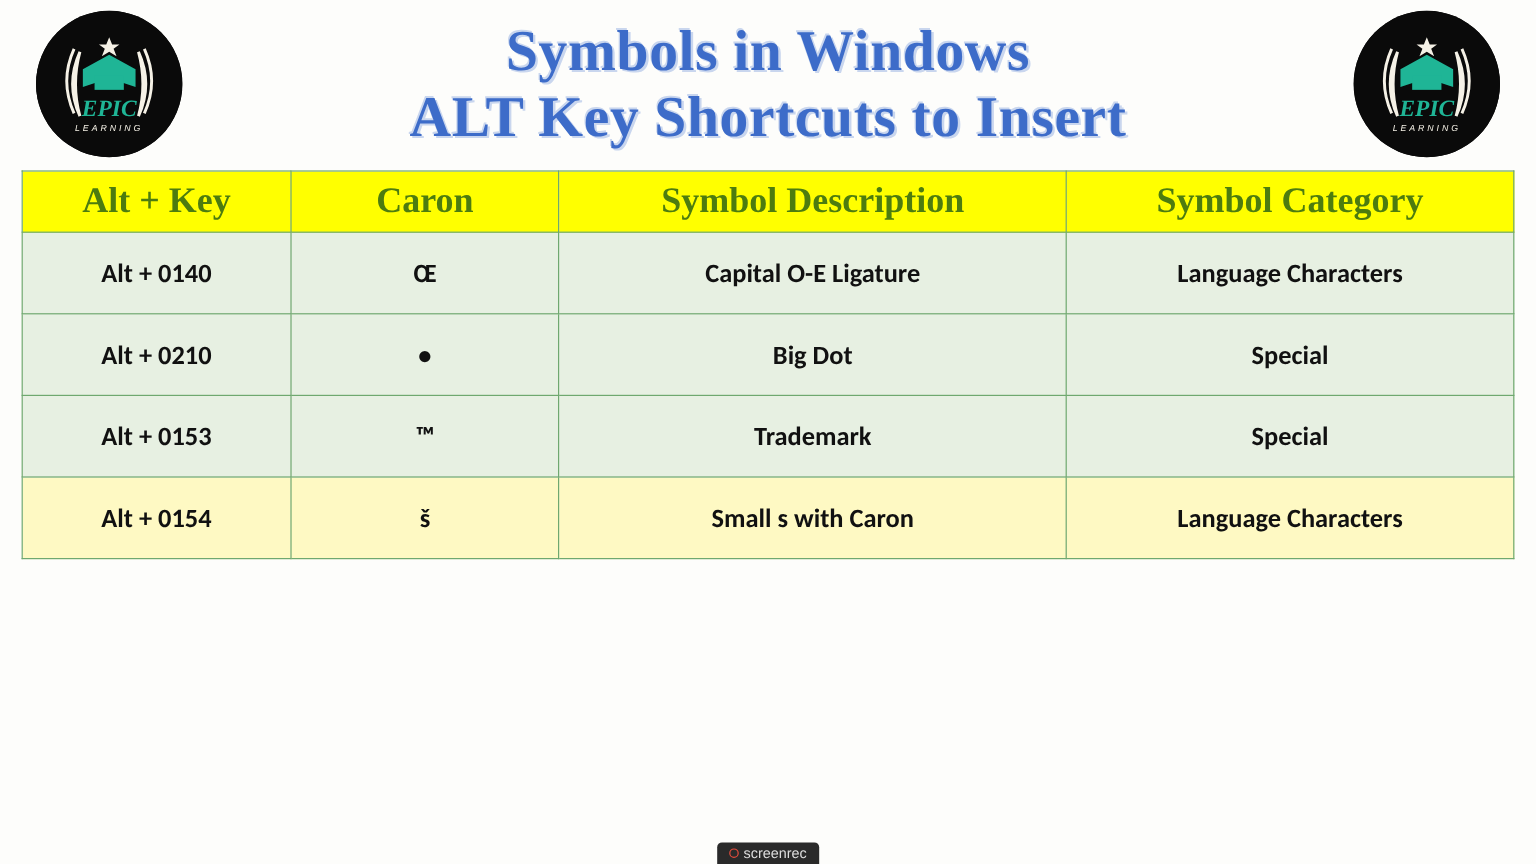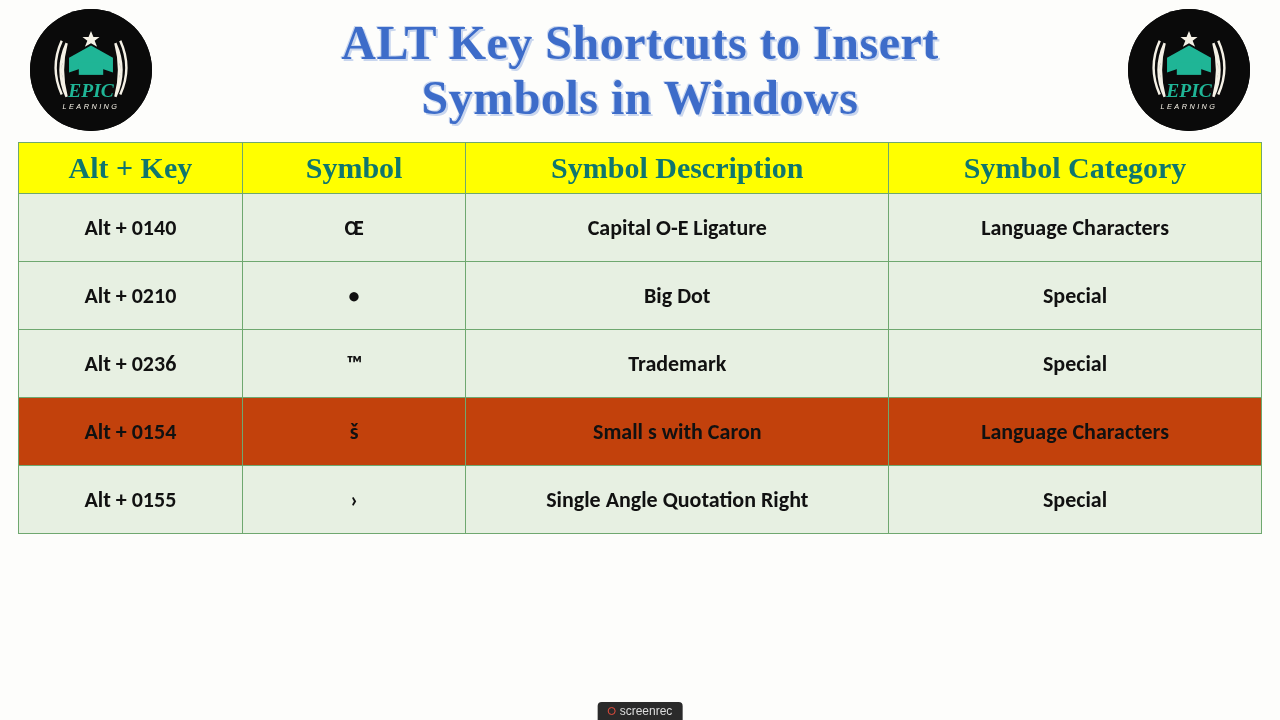--- a/index.html
+++ b/index.html
@@ -49,42 +49,42 @@
     margin: 0 18px;
     border-collapse: collapse;
     table-layout: fixed;
   }
   .tbl col.c1 { width: 18%; }
   .tbl col.c2 { width: 18%; }
   .tbl col.c3 { width: 34%; }
   .tbl col.c4 { width: 30%; }
   .tbl th {
     background: #ffff00;
-    color: #0f766e;
+    color: #4d7c0f;
     font-family: "Times New Roman", serif;
     font-size: 30px;
     font-weight: 700;
     padding: 8px 4px;
     border: 1px solid #6fa86f;
     text-align: center;
   }
   .tbl td {
     text-align: center;
     font-weight: 700;
     font-size: 22px;
     color: #111;
     padding: 12px 6px;
     border: 1px solid #6fa86f;
     height: 68px;
     font-family: Calibri, "Segoe UI", Arial, sans-serif;
   }
   .bg-a { background: #e7f0e2; }
   .bg-b { background: #f5cbb0; }
   .bg-c { background: #c7d4ea; }
-  .bg-d { background: #c2410c; }
+  .bg-d { background: #fef9c3; }
   .bg-e { background: #f8e3d2; }
   .watermark {
     position: absolute;
     bottom: 0;
     left: 50%;
     transform: translateX(-50%);
     background: #2a2a2a;
     color: #e74c3c;
     font-size: 12px;
     padding: 2px 10px;
@@ -110,22 +110,22 @@
       <path d="M30 72 Q20 50 30 28 Q24 50 30 72 M70 72 Q80 50 70 28 Q76 50 70 72" stroke="#f5f1e6" stroke-width="2" fill="none"></path>
       <path d="M26 70 Q16 48 26 26 M74 70 Q84 48 74 26" stroke="#f5f1e6" stroke-width="2" fill="none"></path>
       <path d="M32 40 L50 30 L68 40 L68 52 L50 46 L32 52 Z" fill="#1fb596"></path>
       <rect x="40" y="44" width="20" height="10" fill="#1fb596"></rect>
       <polygon points="50,18 52,23 57,23 53,26 55,31 50,28 45,31 47,26 43,23 48,23" fill="#f5f1e6"></polygon>
       <text x="50" y="72" text-anchor="middle" font-family="serif" font-size="16" fill="#1fb596" font-weight="bold">EPIC</text>
       <text x="50" y="82" text-anchor="middle" font-family="sans-serif" font-size="6" fill="#f5f1e6" letter-spacing="2">LEARNING</text>
     </svg>
   </div>
   <div class="title-block">
+    <div class="title-line">Symbols in Windows</div>
     <div class="title-line">ALT Key Shortcuts to Insert</div>
-    <div class="title-line">Symbols in Windows</div>
   </div>
   <div class="logo">
     <svg viewBox="0 0 100 100">
       <circle cx="50" cy="50" r="50" fill="#0a0a0a"></circle>
       <path d="M30 72 Q20 50 30 28 Q24 50 30 72 M70 72 Q80 50 70 28 Q76 50 70 72" stroke="#f5f1e6" stroke-width="2" fill="none"></path>
       <path d="M26 70 Q16 48 26 26 M74 70 Q84 48 74 26" stroke="#f5f1e6" stroke-width="2" fill="none"></path>
       <path d="M32 40 L50 30 L68 40 L68 52 L50 46 L32 52 Z" fill="#1fb596"></path>
       <rect x="40" y="44" width="20" height="10" fill="#1fb596"></rect>
       <polygon points="50,18 52,23 57,23 53,26 55,31 50,28 45,31 47,26 43,23 48,23" fill="#f5f1e6"></polygon>
       <text x="50" y="72" text-anchor="middle" font-family="serif" font-size="16" fill="#1fb596" font-weight="bold">EPIC</text>
@@ -137,55 +137,49 @@
 <table class="tbl">
   <colgroup>
       <col class="c1">
       <col class="c2">
       <col class="c3">
       <col class="c4">
     </colgroup>
   <thead>
     <tr>
       <th>Alt + Key</th>
-      <th>Symbol</th>
+      <th>Caron</th>
       <th>Symbol Description</th>
       <th>Symbol Category</th>
     </tr>
   </thead>
   <tbody id="tbody">
       <tr>
         <td class="bg-a">Alt + 0140</td>
         <td class="bg-a">Œ</td>
         <td class="bg-a">Capital O-E Ligature</td>
         <td class="bg-a">Language Characters</td>
       </tr>
       <tr>
         <td class="bg-a">Alt + 0210</td>
         <td class="bg-a">•</td>
         <td class="bg-a">Big Dot</td>
         <td class="bg-a">Special</td>
       </tr>
       <tr>
-        <td class="bg-a">Alt + 0236</td>
+        <td class="bg-a">Alt + 0153</td>
         <td class="bg-a">™</td>
         <td class="bg-a">Trademark</td>
         <td class="bg-a">Special</td>
       </tr>
       <tr>
         <td class="bg-d">Alt + 0154</td>
         <td class="bg-d">š</td>
         <td class="bg-d">Small s with Caron</td>
         <td class="bg-d">Language Characters</td>
       </tr>
-      <tr>
-        <td class="bg-a">Alt + 0155</td>
-        <td class="bg-a">›</td>
-        <td class="bg-a">Single Angle Quotation Right</td>
-        <td class="bg-a">Special</td>
-      </tr>
     </tbody>
 </table>
 
 <div class="watermark">
   <span class="dot"></span>
   <span class="sr-text">screenrec</span>
 </div>
 
 </body></html>

